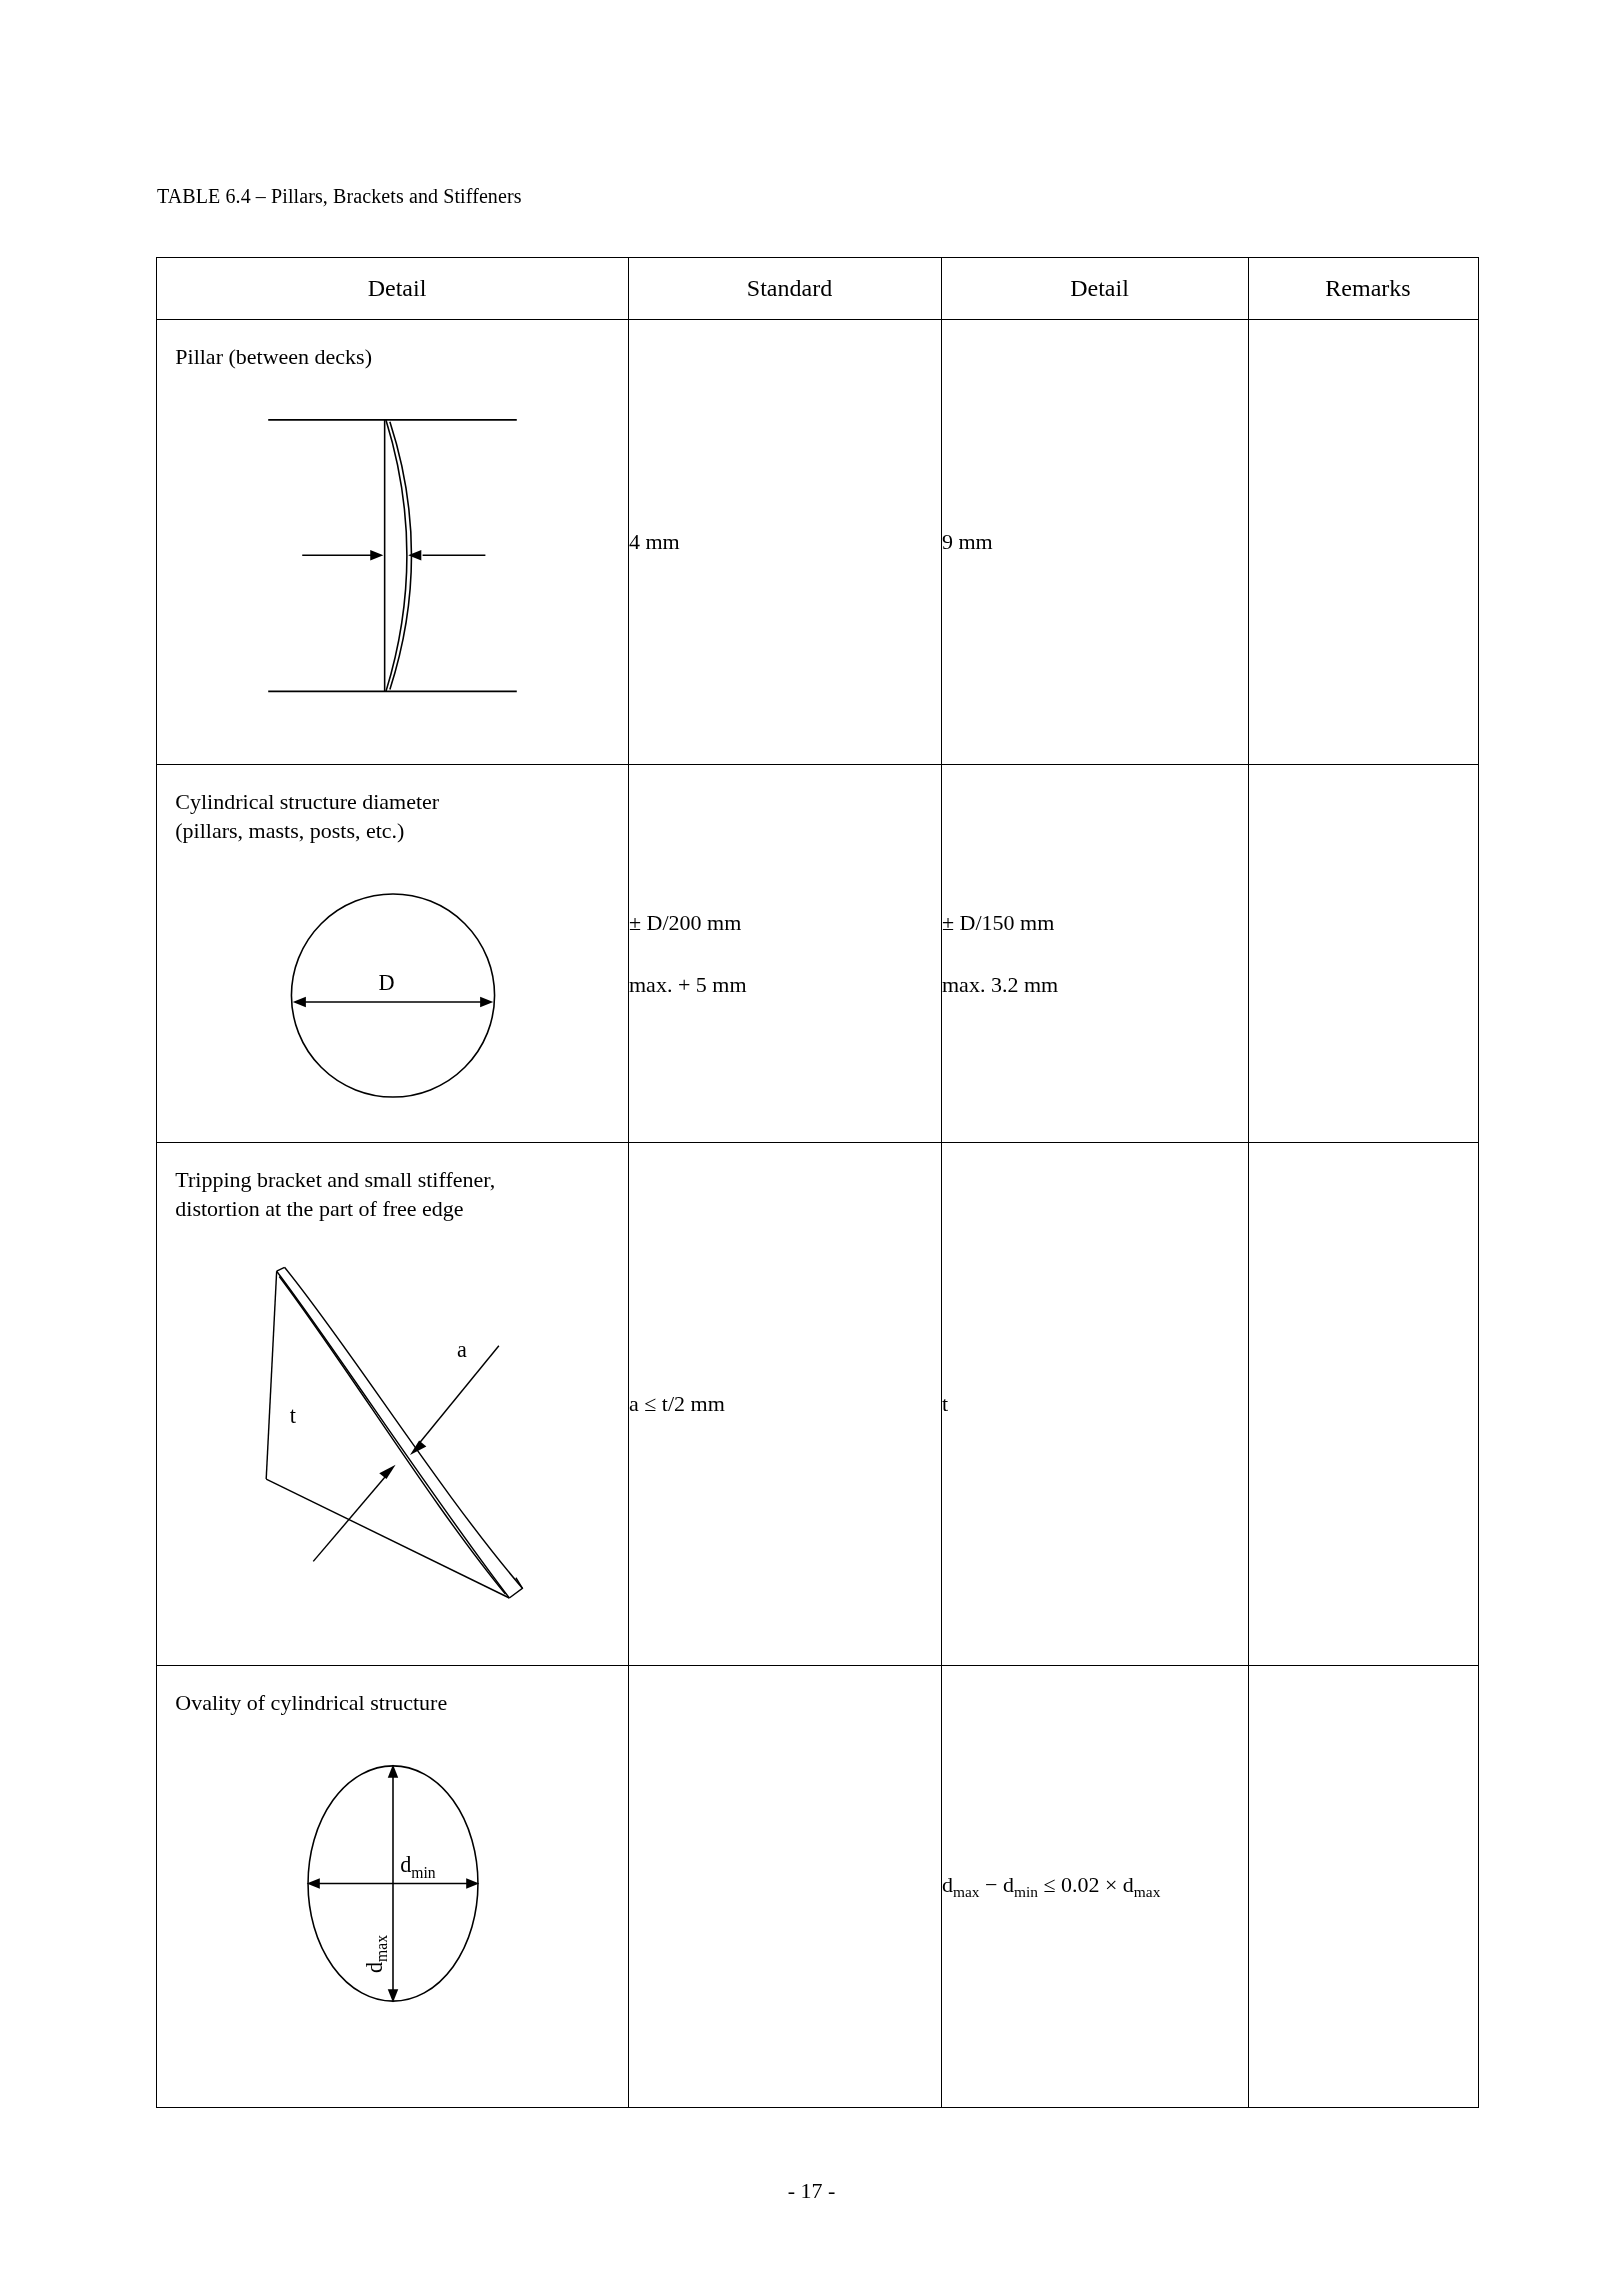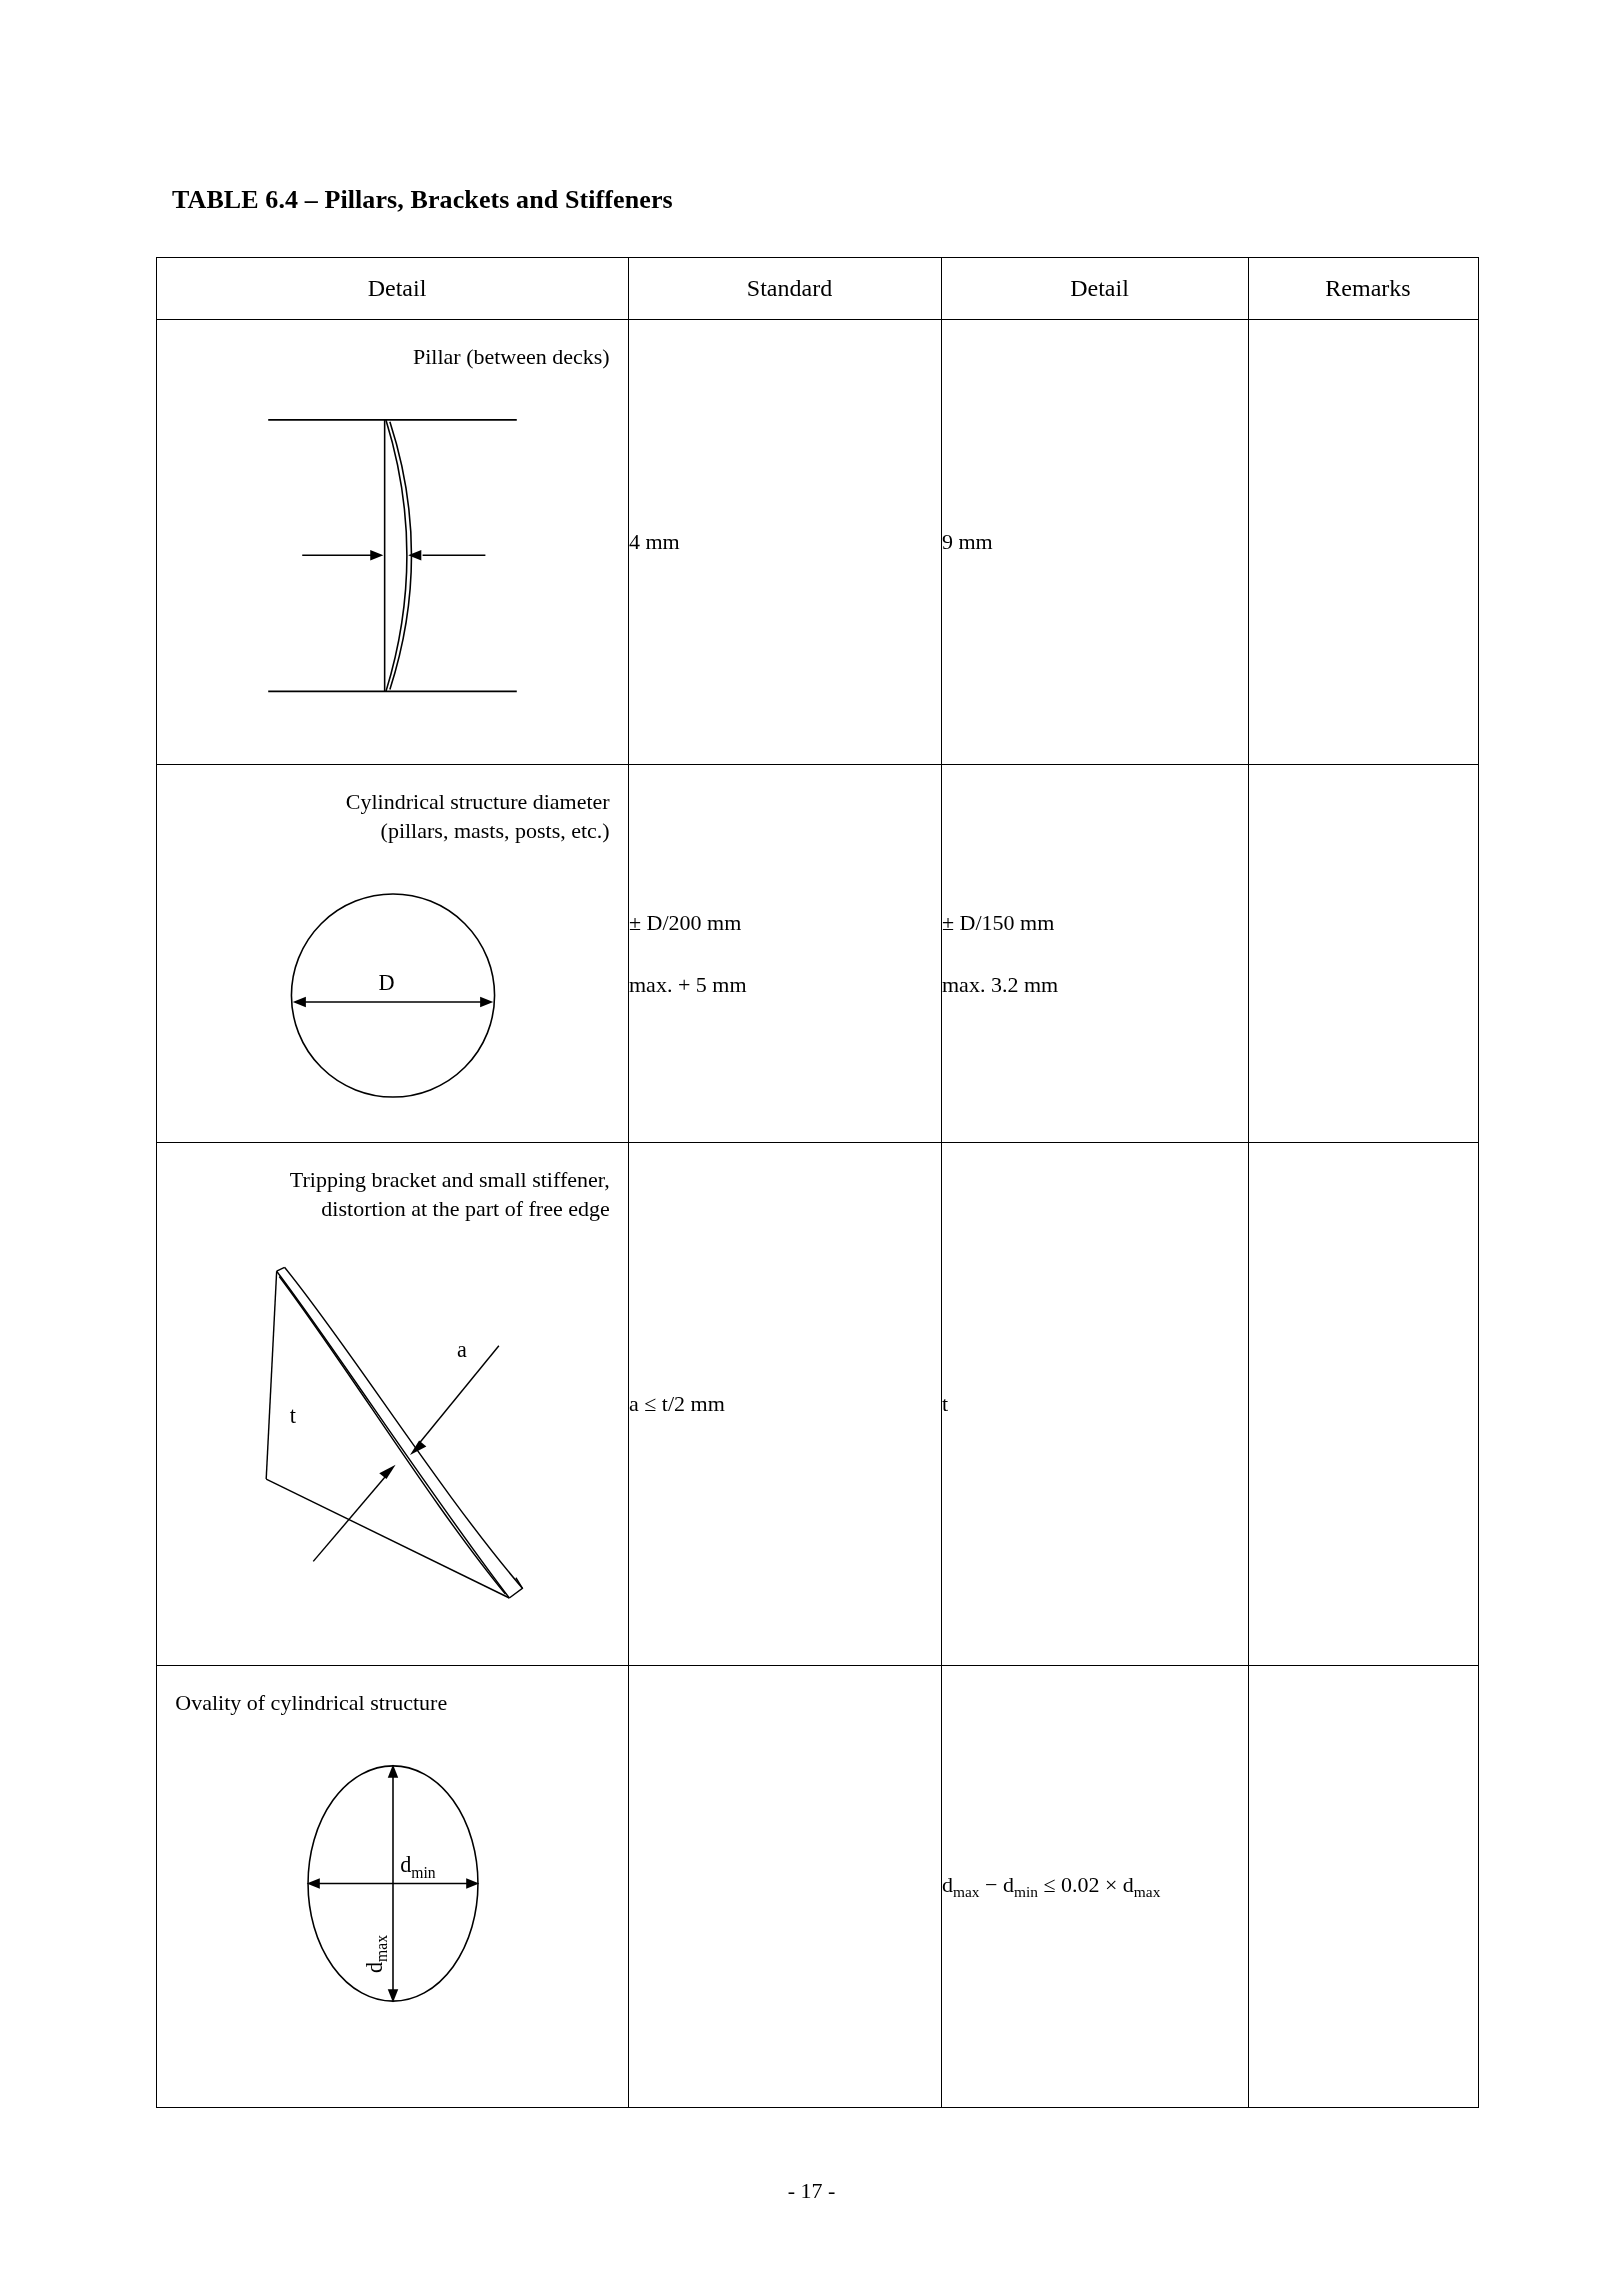--- a/index.html
+++ b/index.html
@@ -4,29 +4,29 @@
 <style>
   * { box-sizing: border-box; }
   html, body { margin: 0; padding: 0; }
   body {
     width: 1623px; height: 2295px;
     background: #ffffff; color: #000;
     font-family: "Liberation Serif", serif;
     position: relative;
   }
   .title {
-    position: absolute; left: 172px; top: 185px;
-    font-size: 26px; font-weight: 700; margin: 0;
+    position: absolute; left: 157px; top: 185px;
+    font-size: 20px; font-weight: 400; margin: 0;
     letter-spacing: 0.1px;
   }
   table.tbl {
     position: absolute; left: 156px; top: 257px;
     width: 1322px; border-collapse: collapse; table-layout: fixed;
   }
-  .tbl th, .tbl td { border: 1.6px solid #000; text-align: right; }
+  .tbl th, .tbl td { border: 1.6px solid #000; }
   .tbl th { font-weight: 400; font-size: 24px; text-align: center; padding-left: 10px; }
   tr.hdr { height: 62px; }
   tr.r1 { height: 445px; }
   tr.r2 { height: 373px; }
   tr.r3 { height: 523px; }
   tr.r4 { height: 442px; }
   td.detail { vertical-align: top; padding: 22px 18.3px; font-size: 22px; }
   td.detail.center-label { text-align: left; }
   td.val { vertical-align: middle; text-align: left; font-size: 22px; padding: 0 0; }
   .lbl { line-height: 1.32; }

